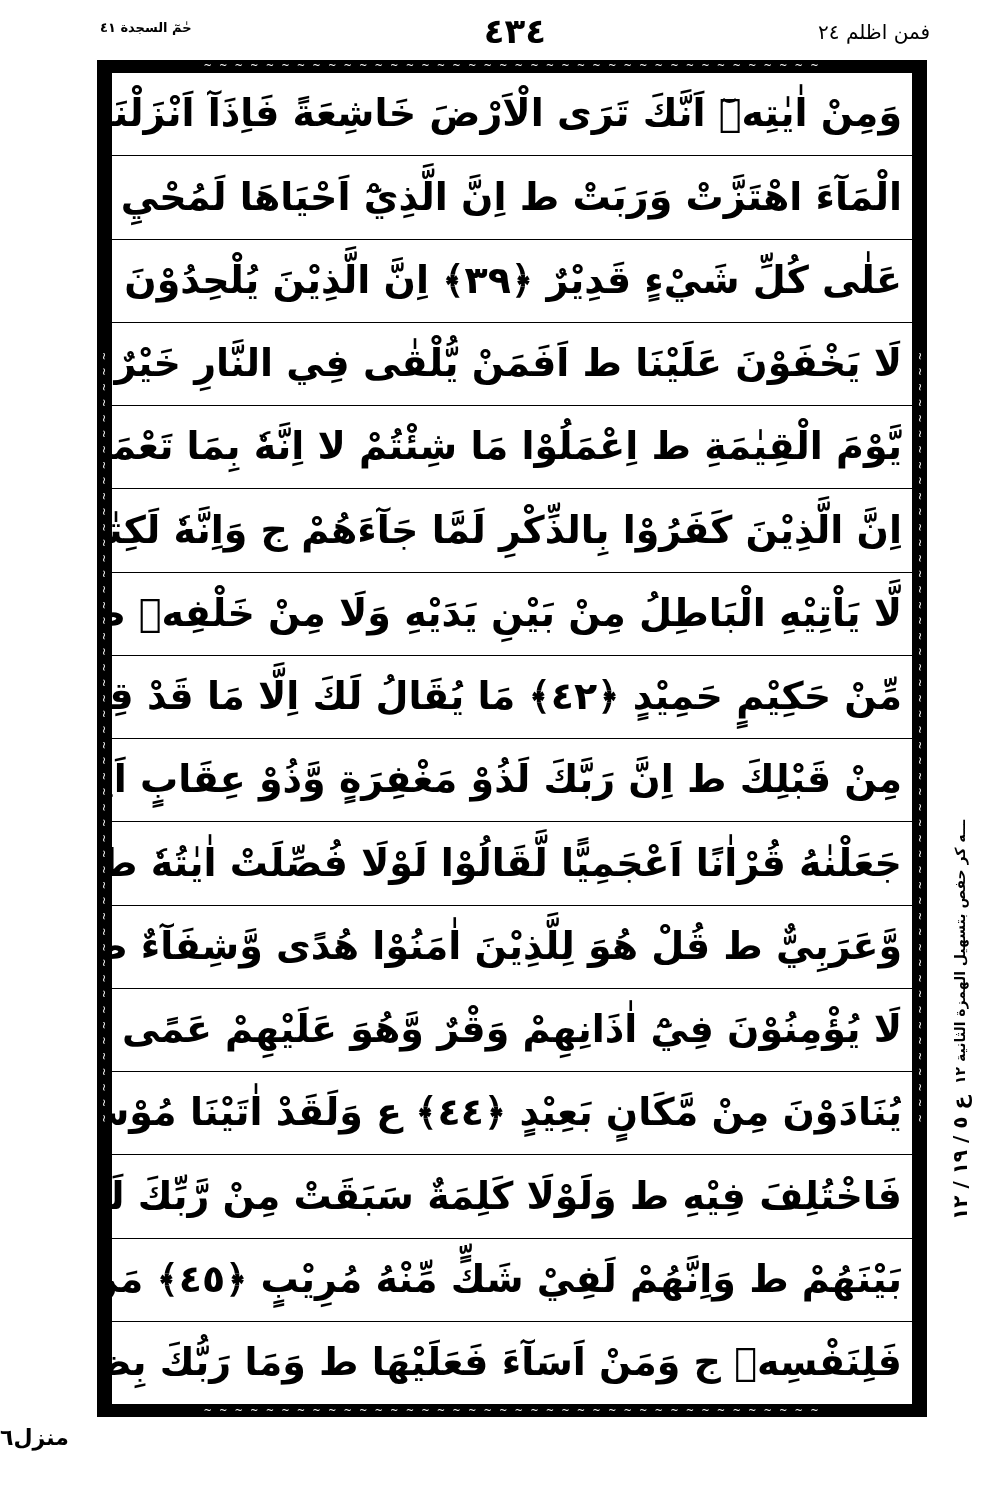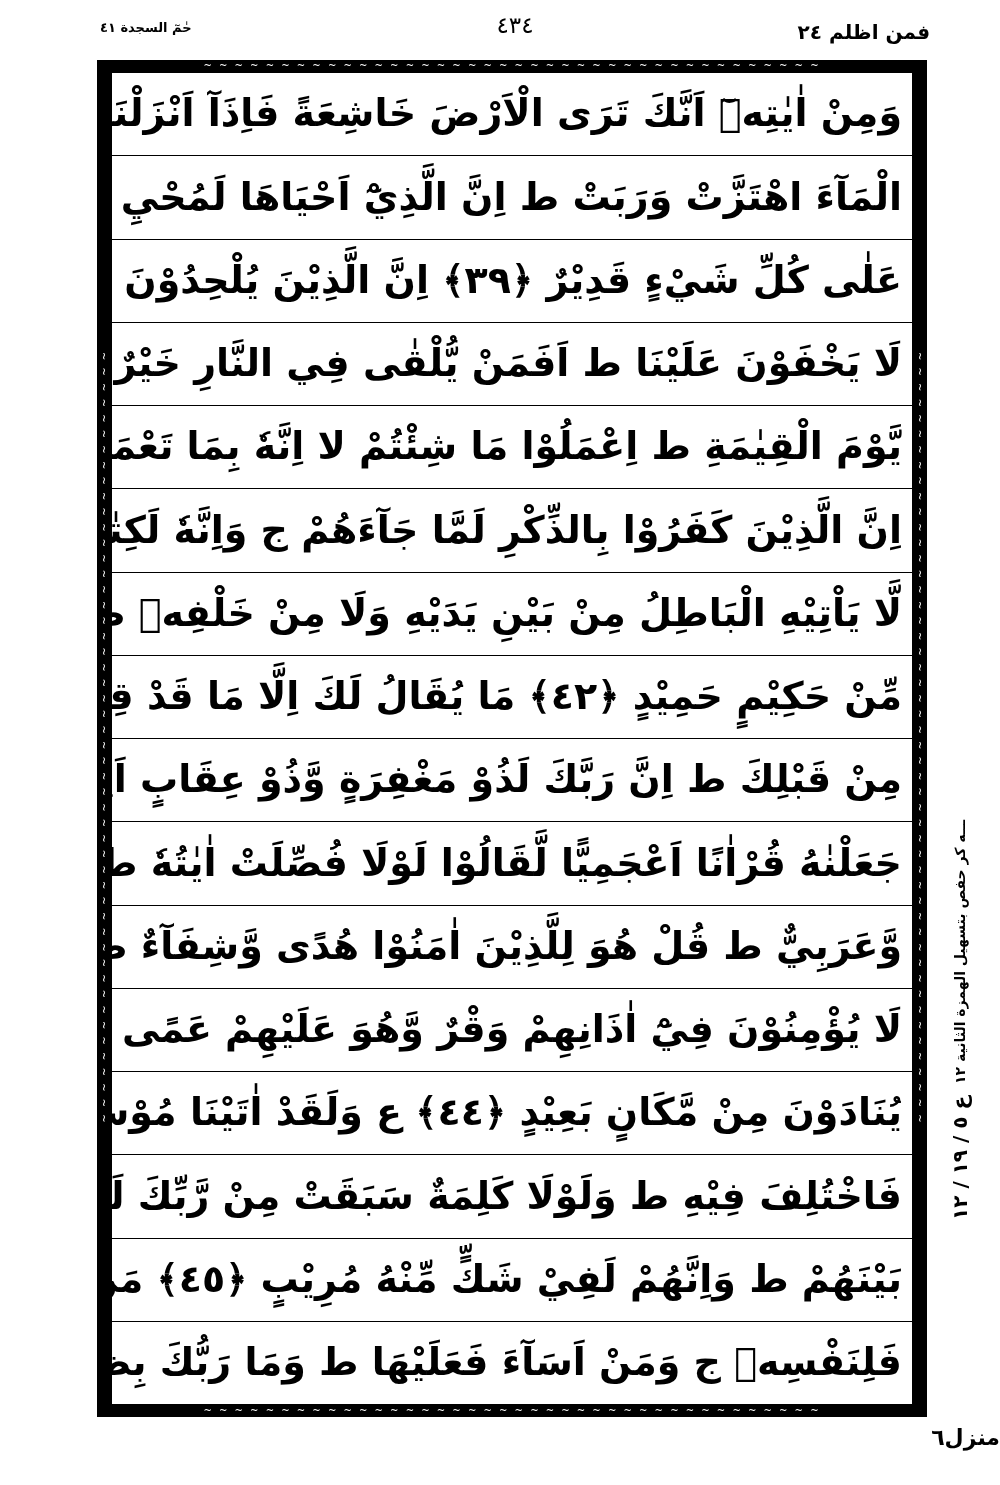--- a/index.html
+++ b/index.html
@@ -29,32 +29,32 @@
       font-size: 13px;
       font-weight: bold;
       direction: rtl;
       white-space: nowrap;
     }
     .header-center {
       position: absolute;
       left: 50%;
       transform: translateX(-50%);
       top: 0;
-      font-size: 23px;
-      font-weight: normal;
+      font-size: 34px;
+      font-weight: bold;
       letter-spacing: 4px;
       direction: rtl;
       line-height: 1;
     }
     .header-right {
       position: absolute;
       right: 0;
       top: 6px;
       font-size: 20px;
-      font-weight: bold;
+      font-weight: normal;
       direction: rtl;
       white-space: nowrap;
     }
     .frame {
       position: absolute;
       left: 97px;
       top: 60px;
       width: 830px;
       height: 1357px;
       box-sizing: border-box;
@@ -142,21 +142,21 @@
       gap: 12px;
     }
     .margin-note .ruku {
       font-size: 20px;
     }
     .footer {
       position: absolute;
       top: 1425px;
       left: 0;
       width: 1000px;
-      text-align: right;
+      text-align: left;
       font-size: 22px;
       font-weight: bold;
       direction: rtl;
     }
   </style>
 </head>
 <body>
 
 <div class="header">
   <div class="header-left">حٰمٓ السجدة ٤١</div>

